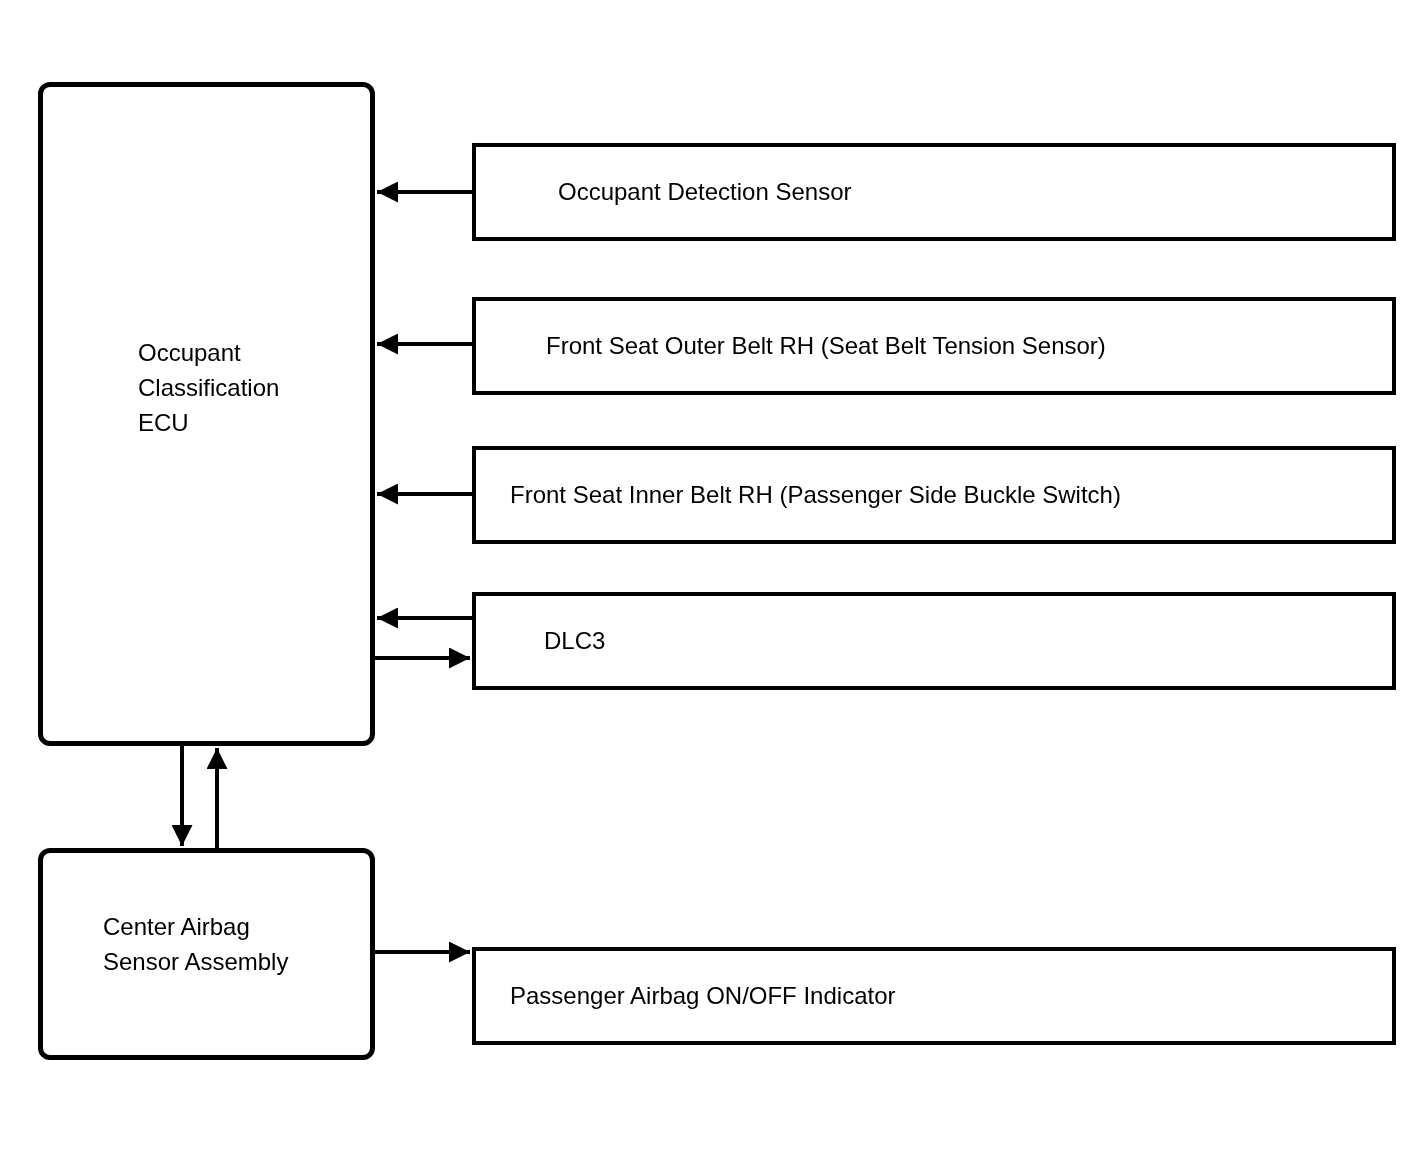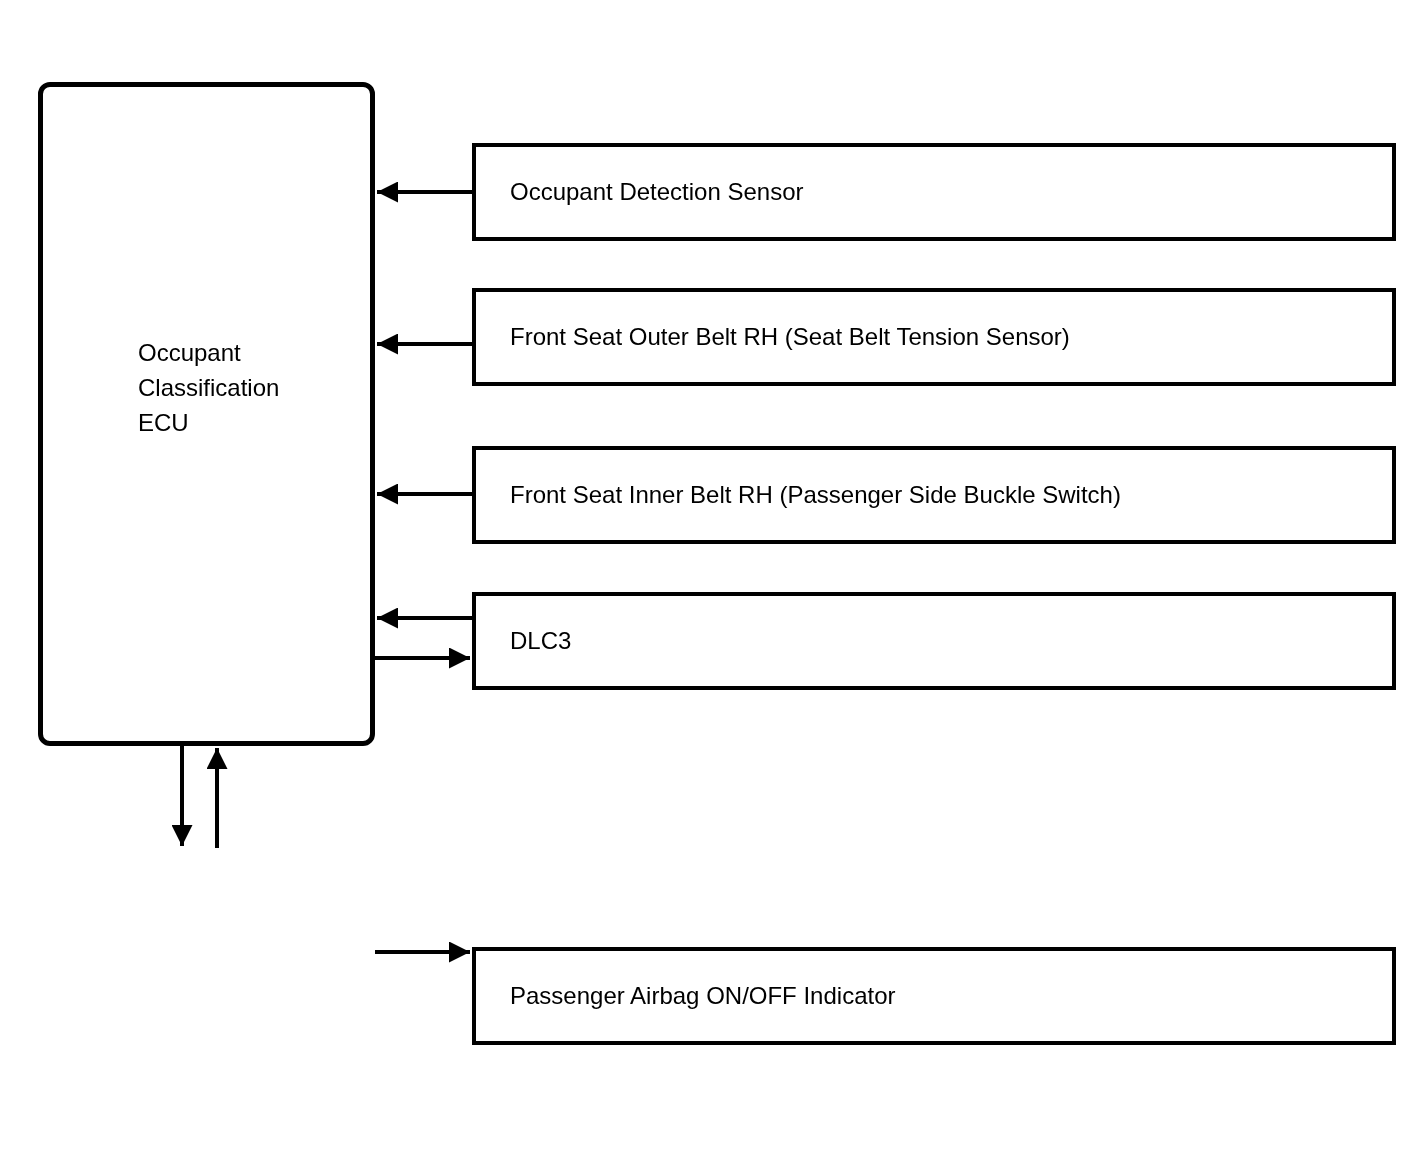--- a/index.html
+++ b/index.html
@@ -59,24 +59,24 @@
     box-sizing: border-box;
     display: flex;
     align-items: center;
   }
   .pbox .label {
     padding-left: 34px;
     font-size: 24px;
     color: #000000;
     white-space: pre-line;
   }
-  .pbox-1 { top: 143px; }
-  .pbox-2 { top: 288px; }
+  .pbox-1 { top: 143px; padding-left: 48px; }
+  .pbox-2 { top: 297px; padding-left: 36px; }
   .pbox-3 { top: 446px; text-align: right; }
-  .pbox-4 { top: 592px; }
+  .pbox-4 { top: 592px; padding-left: 34px; }
   .pbox-5 { top: 903px; margin-top: 44px; }
   svg.connectors {
     position: absolute;
     left: 0;
     top: 0;
     width: 1424px;
     height: 1160px;
     pointer-events: none;
   }
   svg.connectors line {
@@ -104,20 +104,24 @@
     <line x1="217" y1="848" x2="217" y2="748" marker-end="url(#ah)"></line>
     <line x1="375" y1="952" x2="470" y2="952" marker-end="url(#ah)"></line>
   </svg>
 
   <div class="rounded-box ecu-box">
     <div class="label">Occupant
 Classification
 ECU</div>
   </div>
 
+  <div class="rounded-box center-airbag-box">
+    <div class="label">Center Airbag
+Sensor Assembly</div>
+  </div>
 
   <div class="pbox pbox-1">
     <span class="label">Occupant Detection Sensor</span>
   </div>
   <div class="pbox pbox-2">
     <span class="label">Front Seat Outer Belt RH (Seat Belt Tension Sensor)</span>
   </div>
   <div class="pbox pbox-3">
     <span class="label">Front Seat Inner Belt RH (Passenger Side Buckle Switch)</span>
   </div>

